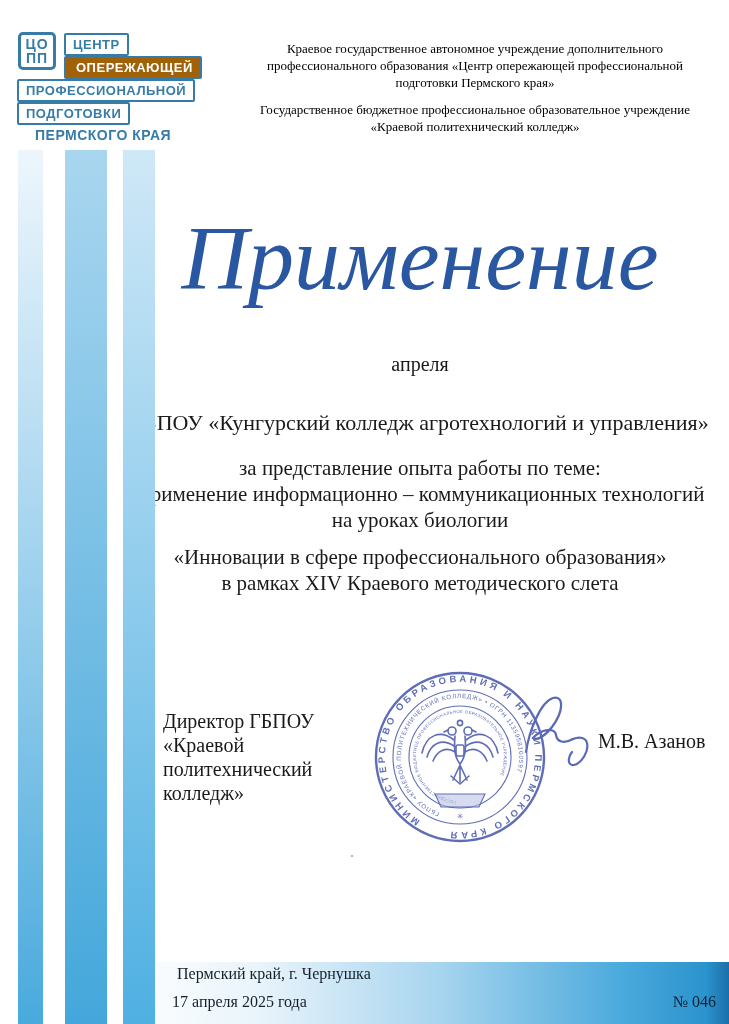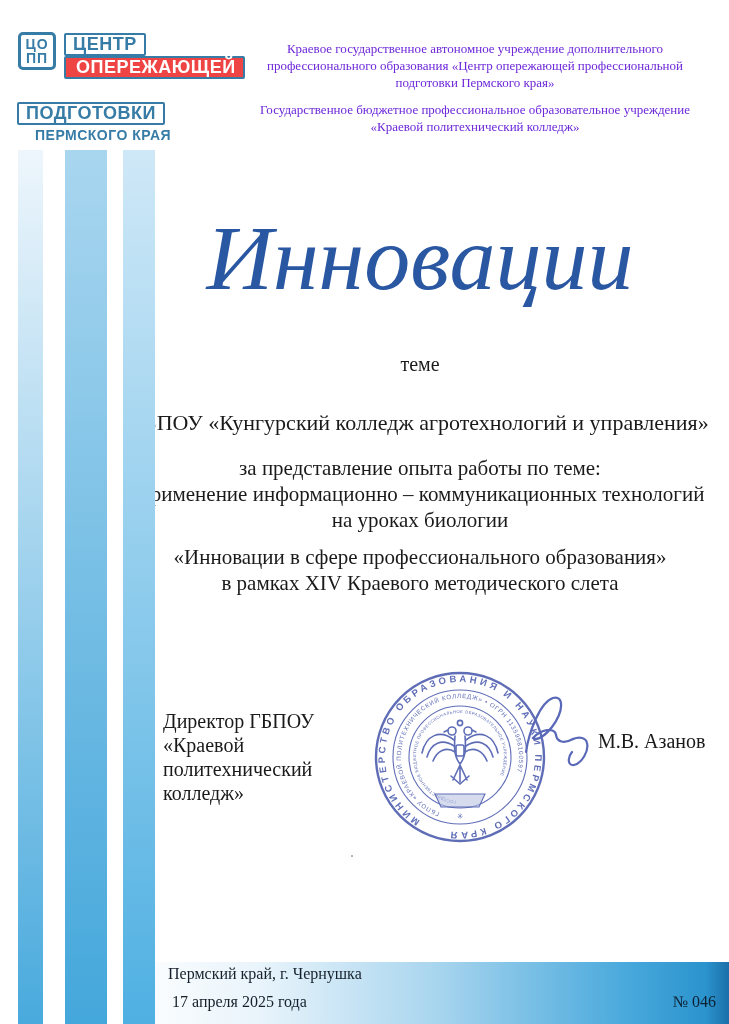--- a/index.html
+++ b/index.html
@@ -16,28 +16,28 @@
         font-family:"Liberation Sans", sans-serif;font-weight:bold;color:#377ca6;}
   .logo-icon{
     position:absolute;left:18px;top:32px;width:32px;height:32px;
     border:3px solid #377ca6;border-radius:5px;
     display:flex;flex-direction:column;align-items:center;justify-content:center;
     line-height:14px;font-size:14px;letter-spacing:1px;
   }
   .logo-box{
     position:absolute;height:17px;line-height:17px;
     border:2px solid #377ca6;border-radius:2px;
-    padding:1px 7px;font-size:18px;letter-spacing:0.5px;background:#ffffff;white-space:nowrap;
+    padding:1px 7px;font-size:13px;letter-spacing:0.5px;background:#ffffff;white-space:nowrap;
   }
-  .logo-box.filled{background:#ef4444;color:#ffffff;border-color:#377ca6;padding-left:10px;}
+  .logo-box.filled{background:#a16207;color:#ffffff;border-color:#377ca6;padding-left:10px;}
   .logo-plain{position:absolute;font-size:14px;letter-spacing:0.5px;white-space:nowrap;}
   
   .org-block{
     position:absolute;left:250px;top:40px;width:450px;
-    text-align:center;font-size:13px;line-height:17px;color:#6d28d9;
+    text-align:center;font-size:13px;line-height:17px;color:#000000;
   }
   .org-block p{margin:0 0 10px 0;}
   
   .cert-title{
     position:absolute;left:120px;top:196px;width:600px;height:124px;
     text-align:center;font-style:italic;font-size:92px;line-height:124px;
     color:#2a57a2;font-family:"Liberation Serif", serif;
   }
   
   .centered{position:absolute;left:120px;width:600px;text-align:center;}
@@ -55,49 +55,50 @@
   .stray-dot{position:absolute;left:350px;top:843px;font-size:16px;color:#9aa0a6;}
   
   .stripe{position:absolute;top:150px;bottom:0;}
   .stripe-1{left:18px;width:25px;background:linear-gradient(to bottom,#eef6fc,#49aadd);}
   .stripe-2{left:65px;width:42px;background:linear-gradient(to bottom,#a9d6ef,#44a7db);}
   .stripe-3{left:123px;width:32px;background:linear-gradient(to bottom,#cfe8f7,#4fb0e2);}
   
   .footer-bar{position:absolute;left:155px;right:0;top:962px;height:62px;font-size:16px;color:#15202b;}
   .band{position:absolute;left:0;right:0;
         background:linear-gradient(to right,#f9fcfe 0%,#e9f4fb 18%,#a6d4ee 50%,#49a9dc 82%,#2b93cd 96%,#1a6fa9 100%);}
-  .band-1{top:0;height:37px;line-height:23px;padding-left:13px;box-sizing:border-box;}
+  .band-1{top:0;height:37px;line-height:23px;padding-left:22px;box-sizing:border-box;}
   .band-2{top:27px;height:42px;line-height:24px;}
   .band-2 .place-date{position:absolute;left:17px;top:1px;}
   .band-2 .cert-number{position:absolute;right:13px;top:1px;color:#0d2133;}
 </style>
 </head>
 <body>
 
 <div class="page">
 
   <div class="logo">
     <div class="logo-icon">
       <span>ЦО</span>
       <span>ПП</span>
     </div>
     <div class="logo-box" style="left:64px;top:33px;">ЦЕНТР</div>
     <div class="logo-box filled" style="left:64px;top:56px;">ОПЕРЕЖАЮЩЕЙ</div>
+    <div class="logo-box" style="left:17px;top:79px;">ПРОФЕССИОНАЛЬНОЙ</div>
     <div class="logo-box" style="left:17px;top:102px;">ПОДГОТОВКИ</div>
     <div class="logo-plain" style="left:18px;top:127px;margin-left:17px;">ПЕРМСКОГО КРАЯ</div>
   </div>
 
   <div class="org-block">
     <p>Краевое государственное автономное учреждение дополнительного профессионального образования «Центр опережающей профессиональной подготовки Пермского края»</p>
     <p>Государственное бюджетное профессиональное образовательное учреждение «Краевой политехнический колледж»</p>
   </div>
 
-  <div class="cert-title">Инновации</div>
+  <div class="cert-title">Применение</div>
 
-  <div class="centered issued">теме</div>
+  <div class="centered issued">апреля</div>
   <div class="centered recipient-org">ГБПОУ «Кунгурский колледж агротехнологий и управления»</div>
   <div class="centered reason">
     <div>за представление опыта работы по теме:</div>
     <div>Применение информационно – коммуникационных технологий</div>
     <div>на уроках биологии</div>
   </div>
   <div class="centered event">
     <div>«Инновации в сфере профессионального образования»</div>
     <div>в рамках XIV Краевого методического слета</div>
   </div>

